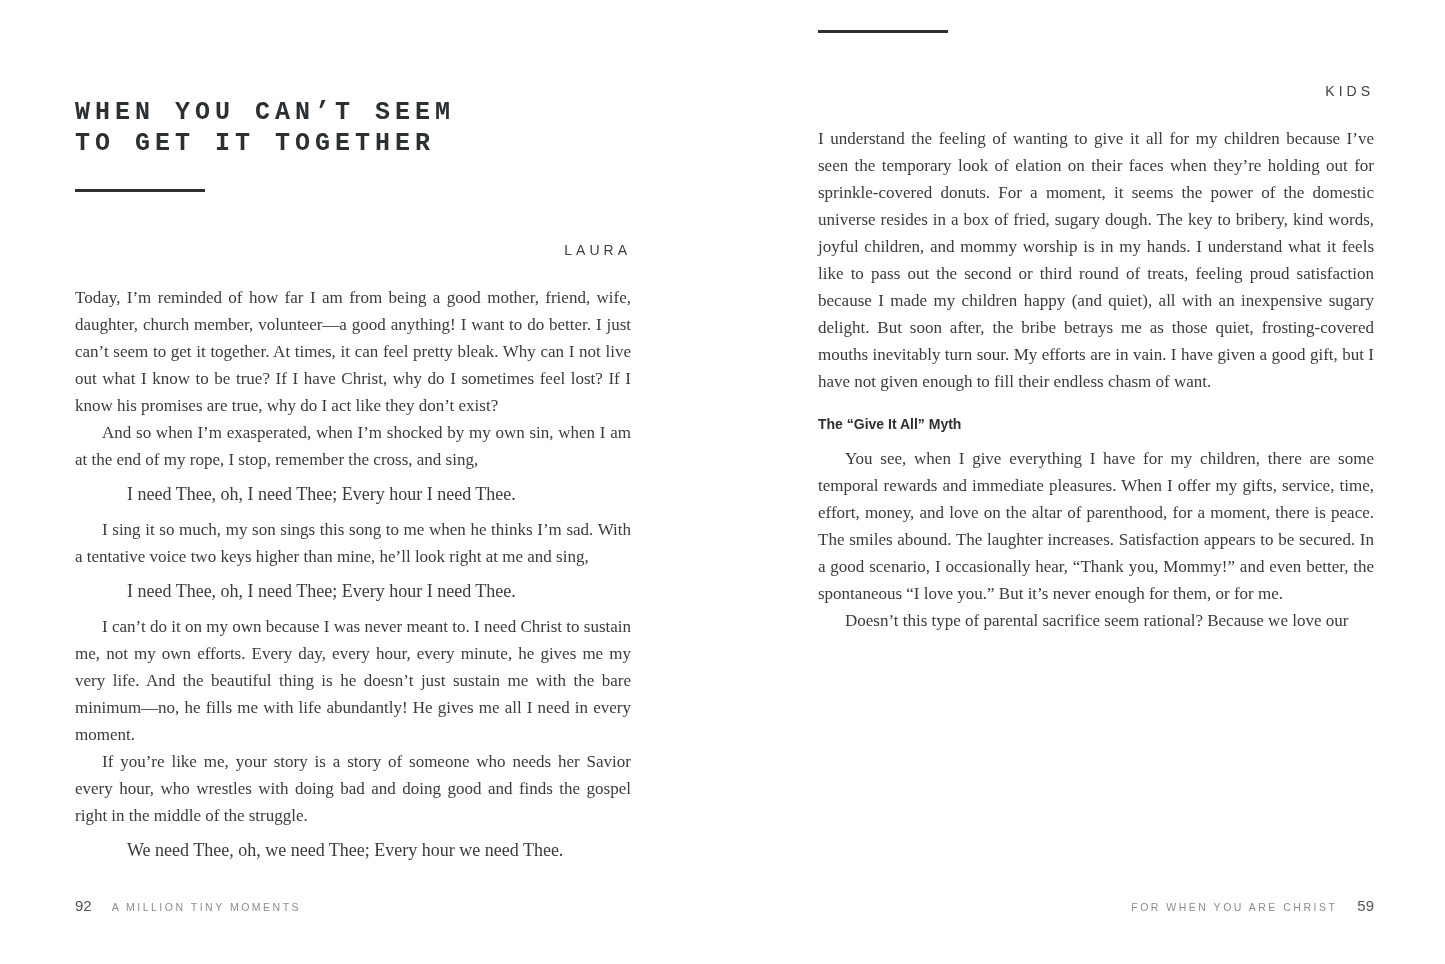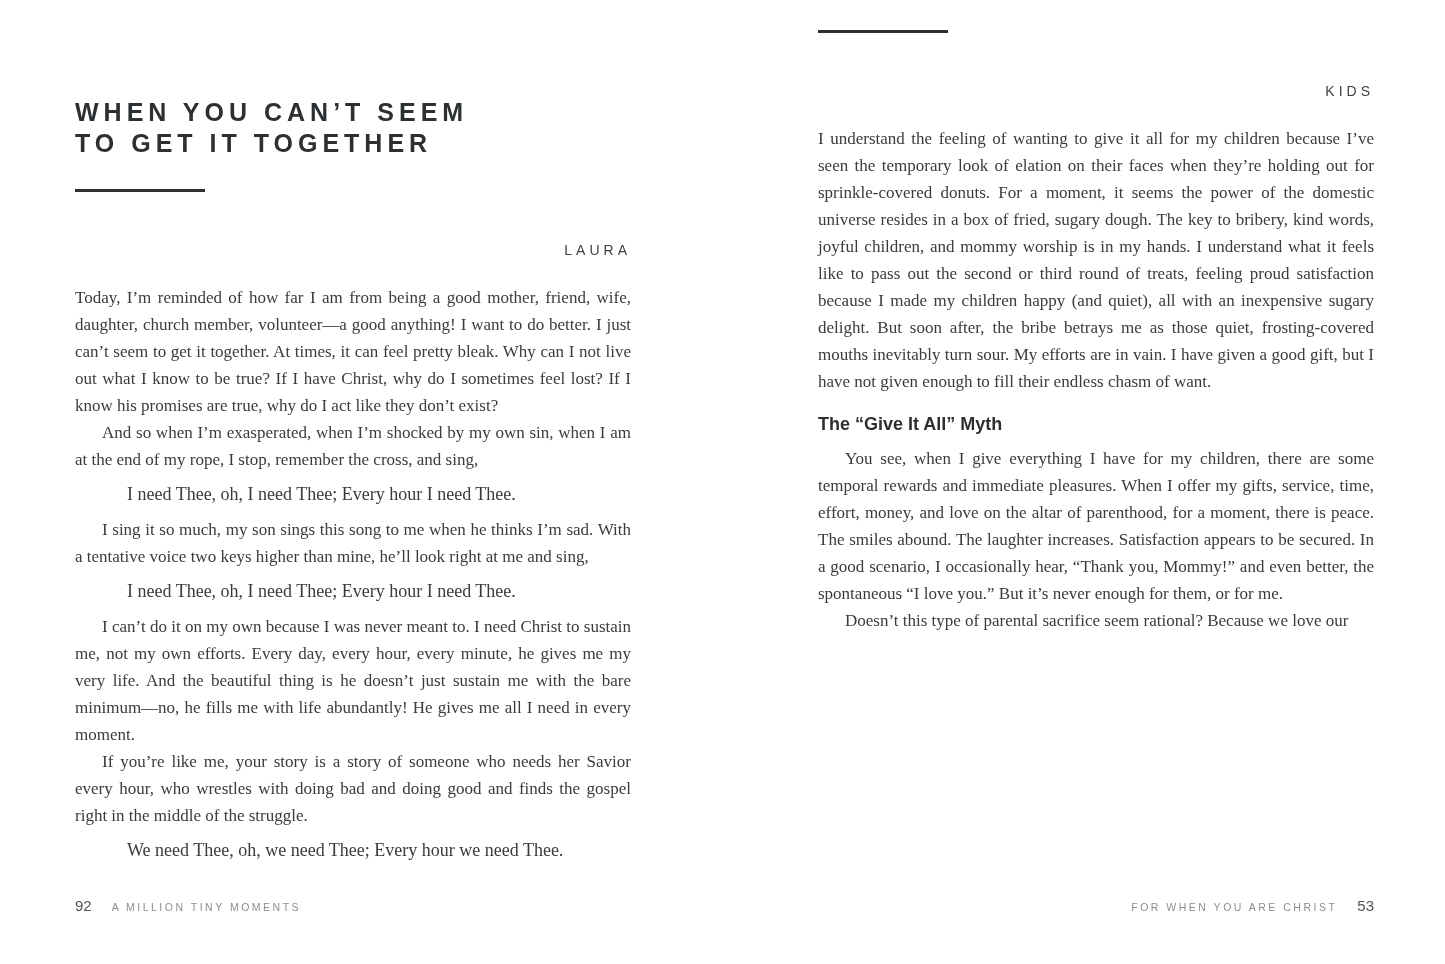--- a/index.html
+++ b/index.html
@@ -25,21 +25,21 @@
 
   .chapter-title {
     margin: 97px 0 0 0;
     font-family: "Liberation Sans", "DejaVu Sans", sans-serif;
     font-weight: 600;
     font-size: 25px;
     line-height: 31px;
     letter-spacing: 5px;
     color: #2c3032;
   }
-  .chapter-title .title-line { display: block; }
+  .chapter-title .title-line { display: block; font-family: Liberation Mono, monospace; }
 
   .title-rule {
     margin-top: 30px;
     width: 130px;
     height: 3px;
     background: #2c3032;
   }
 
   .author {
     margin-top: 50px;
@@ -62,21 +62,21 @@
   }
   .body-text p.indent { text-indent: 27px; }
   .body-text p.quote {
     text-align: left;
     margin: 8px 0 8px 52px;
     font-size: 18px;
   }
   .body-text .subheading {
     font-family: "Liberation Sans", "DejaVu Sans", sans-serif;
     font-weight: bold;
-    font-size: 18px;
+    font-size: 14px;
     color: #2c3032;
     margin: 16px 0 7px 0;
     text-align: left;
   }
 
   .page-footer {
     position: absolute;
     top: 897px;
     left: 0;
     width: 100%;
@@ -133,17 +133,17 @@
 
     <div class="body-text">
       <p class="first">I understand the feeling of wanting to give it all for my children because I’ve seen the temporary look of elation on their faces when they’re holding out for sprinkle-covered donuts. For a moment, it seems the power of the domestic universe resides in a box of fried, sugary dough. The key to bribery, kind words, joyful children, and mommy worship is in my hands. I understand what it feels like to pass out the second or third round of treats, feeling proud satisfaction because I made my children happy (and quiet), all with an inexpensive sugary delight. But soon after, the bribe betrays me as those quiet, frosting-covered mouths inevitably turn sour. My efforts are in vain. I have given a good gift, but I have not given enough to fill their endless chasm of want.</p>
       <h2 class="subheading">The “Give It All” Myth</h2>
       <p class="indent">You see, when I give everything I have for my children, there are some temporal rewards and immediate pleasures. When I offer my gifts, service, time, effort, money, and love on the altar of parenthood, for a moment, there is peace. The smiles abound. The laughter increases. Satisfaction appears to be secured. In a good scenario, I occasionally hear, “Thank you, Mommy!” and even better, the spontaneous “I love you.” But it’s never enough for them, or for me.</p>
       <p class="indent">Doesn’t this type of parental sacrifice seem rational? Because we love our</p>
     </div>
 
     <div class="page-footer right-side">
       <span class="running-head">FOR WHEN YOU ARE CHRIST</span>
-      <span class="page-num">53</span>
+      <span class="page-num">59</span>
     </div>
   </section>
 
 </div>
 
 </body></html>

